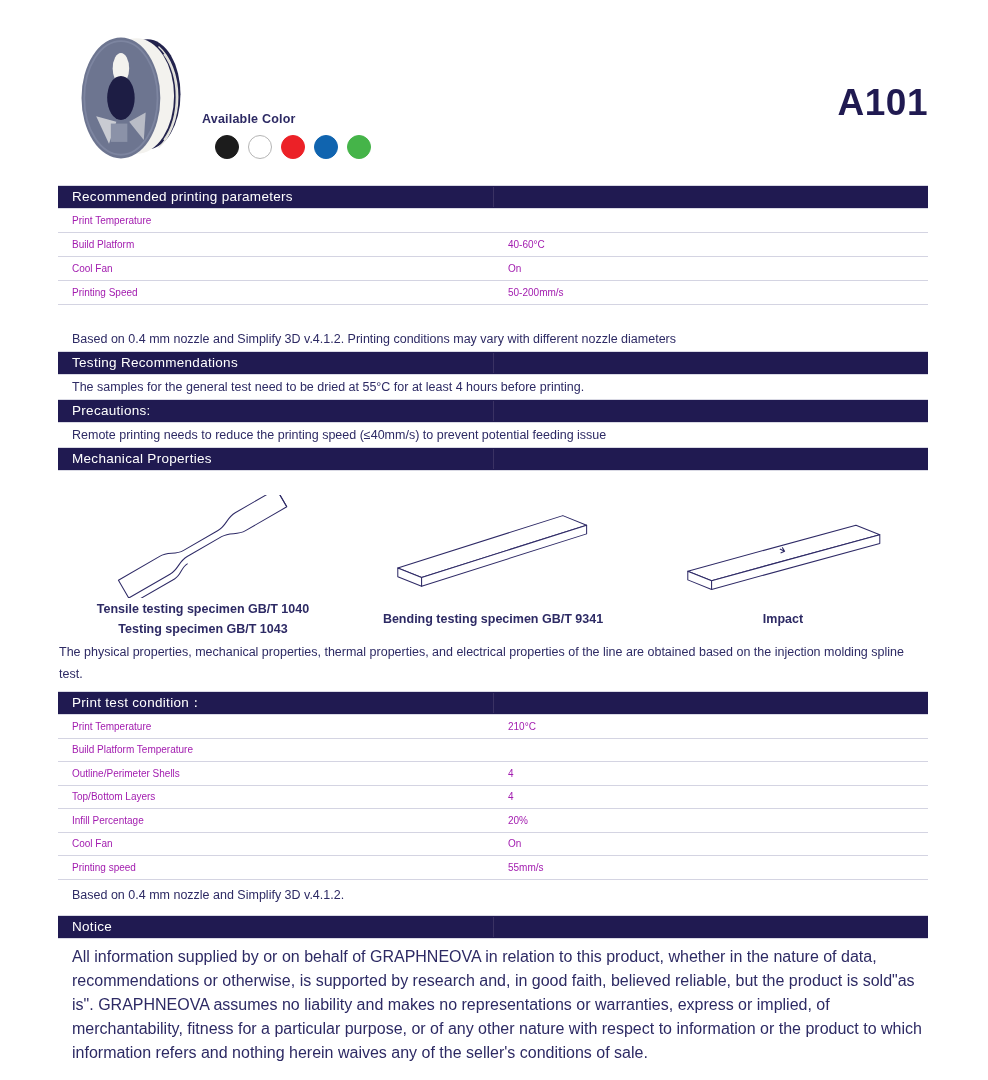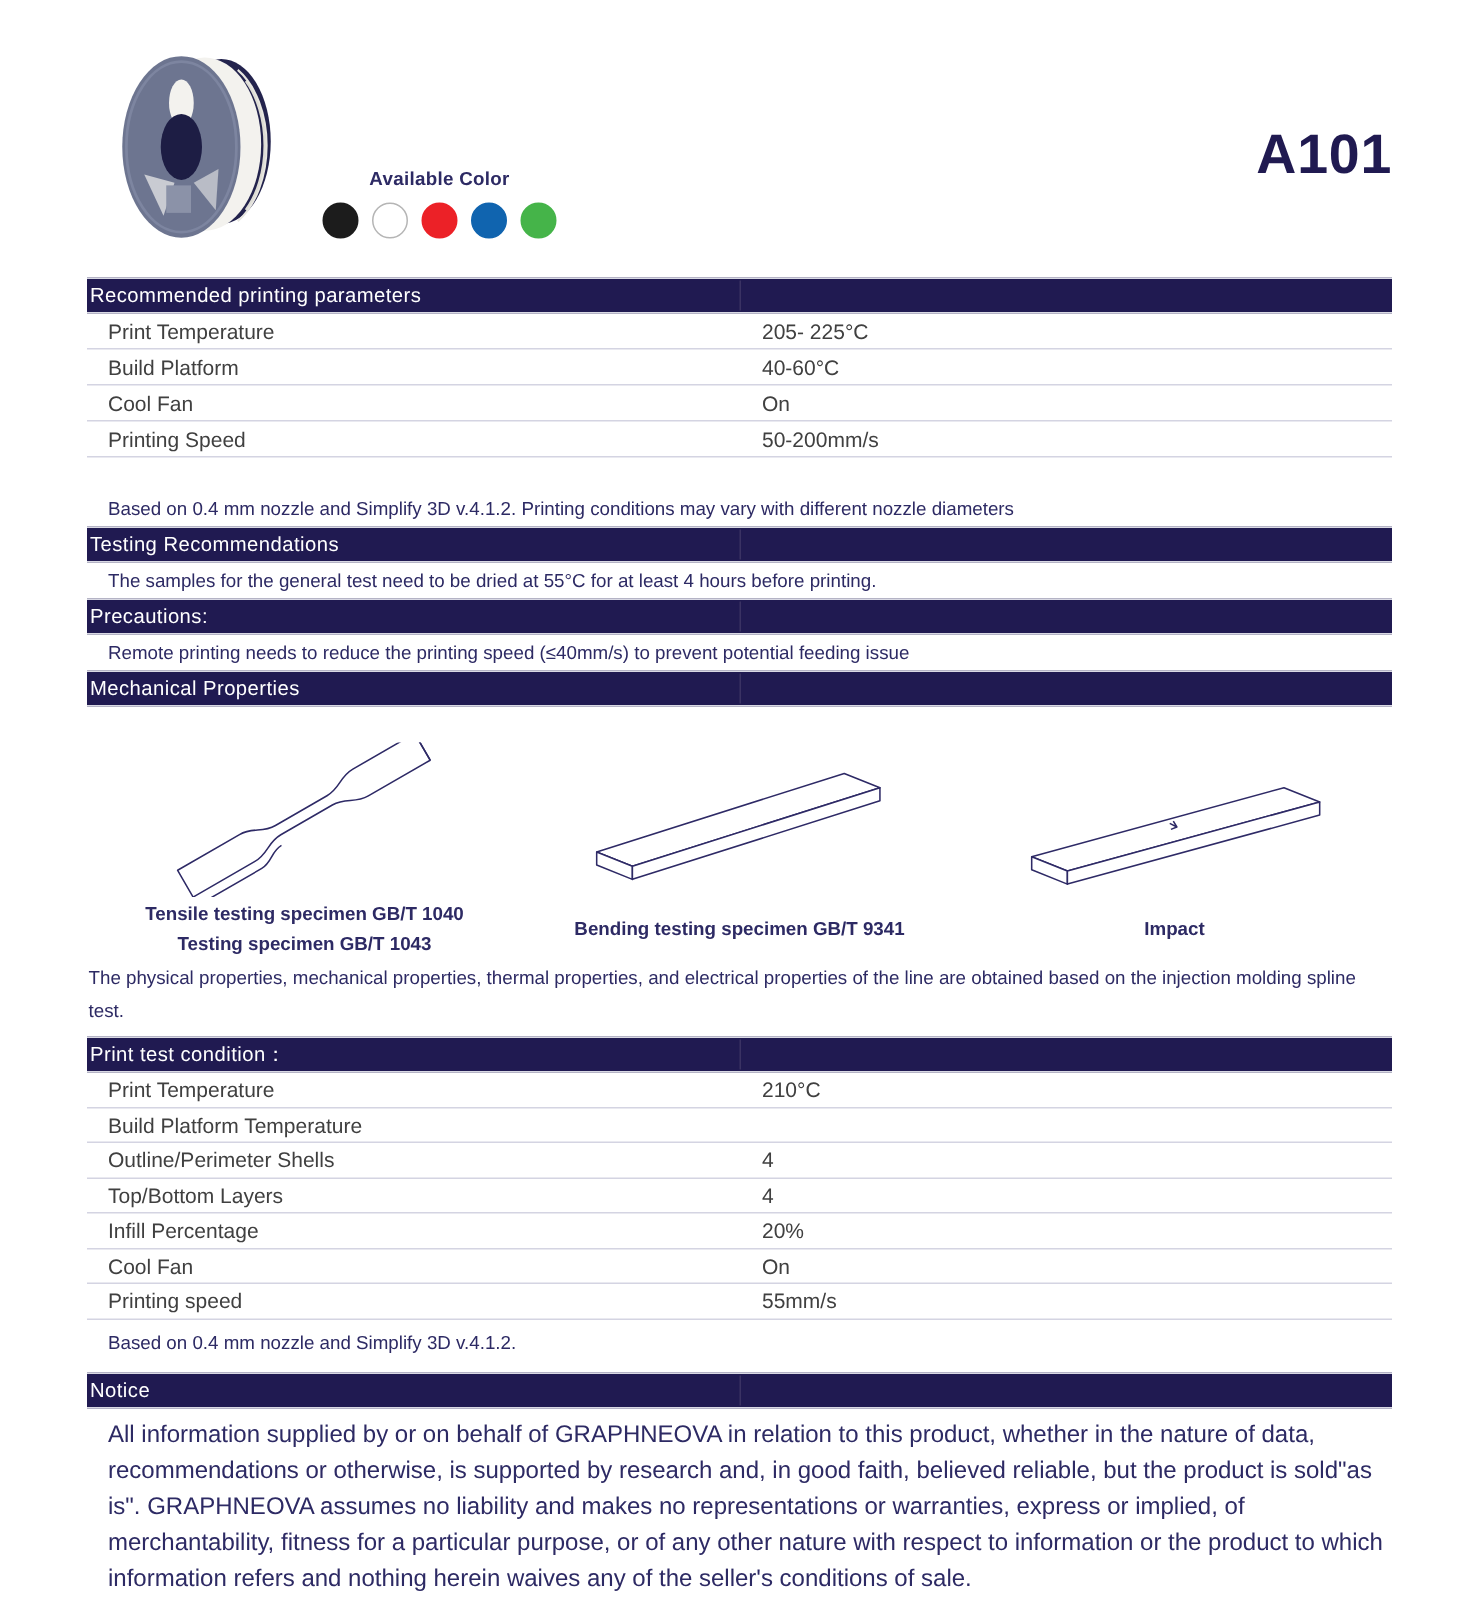--- a/index.html
+++ b/index.html
@@ -9,42 +9,42 @@
     font-family:"Liberation Sans", sans-serif;
     color:#2d2a64;
     position:relative;
     overflow:hidden;
   }
   .content { margin:0 58px; width:870px; }
 
   
   .top-area { position:relative; height:185px; width:988px; }
   .spool { position:absolute; left:76px; top:24px; width:110px; height:146px; }
-  .color-block { position:absolute; left:202px; top:112px; width:182px; text-align:center; }
+  .color-block { position:absolute; left:202px; top:112px; width:182px; text-align:left; }
   .color-label { font-size:12.5px; font-weight:bold; color:#2d2a64; letter-spacing:.2px; }
   .dots { margin-top:9px; display:flex; justify-content:center; gap:9px; }
   .dot { width:24px; height:24px; border-radius:50%; border:1px solid transparent; display:inline-block; }
   .model { position:absolute; top:82px; right:60px; font-size:37px; font-weight:800; color:#201a51; letter-spacing:.5px; }
 
   
   .bar {
     position:relative; height:24px; line-height:22px;
     background:#201a51; color:#ffffff;
     border-top:1px solid #d9d9e4; border-bottom:1px solid #d9d9e4;
-    padding-left:2px; font-size:13.5px; font-weight:500; letter-spacing:.3px;
+    padding-left:14px; font-size:13.5px; font-weight:500; letter-spacing:.3px;
   }
   .bar::after {
     content:""; position:absolute; left:435px; top:1px; bottom:1px; width:1px;
     background:#3a3263;
   }
 
   
   .trow {
     display:flex; align-items:center; height:24px;
-    border-bottom:1px solid #d4d4e2; font-size:14px; color:#404040; font-weight:500;justify-content:space-between;
+    border-bottom:1px solid #d4d4e2; font-size:10px; color:#a21caf; font-weight:500;justify-content:space-between;
   }
   .t2 .trow { height:23.5px; }
   .trow .tlabel { flex:0 0 450px; padding-left:14px; }
   .trow .tvalue { flex:1; }
 
   
   .note1 { margin:26px 0 4px 14px; font-size:12.5px; line-height:16px; font-weight:500; }
   .note2 { margin:7px 0 0 14px; font-size:12.5px; line-height:16px; font-weight:500; }
   .sect-text { margin:4px 0 4px 14px; font-size:12.5px; line-height:16px; font-weight:500; }
   .para { margin:2px 0 6px 1px; font-size:12.5px; line-height:22px; font-weight:500; width:845px; }
@@ -92,21 +92,20 @@
 
   <div class="model">A101</div>
 </div>
 
 <div class="content">
 
   <div class="bar">Recommended printing parameters</div>
   <div>
     <div class="trow">
       <span class="tlabel">Print Temperature</span>
-      <span class="tvalue">205- 225°C</span>
     </div>
     <div class="trow">
       <span class="tlabel">Build Platform</span>
       <span class="tvalue">40-60°C</span>
     </div>
     <div class="trow">
       <span class="tlabel">Cool Fan</span>
       <span class="tvalue">On</span>
     </div>
     <div class="trow">

